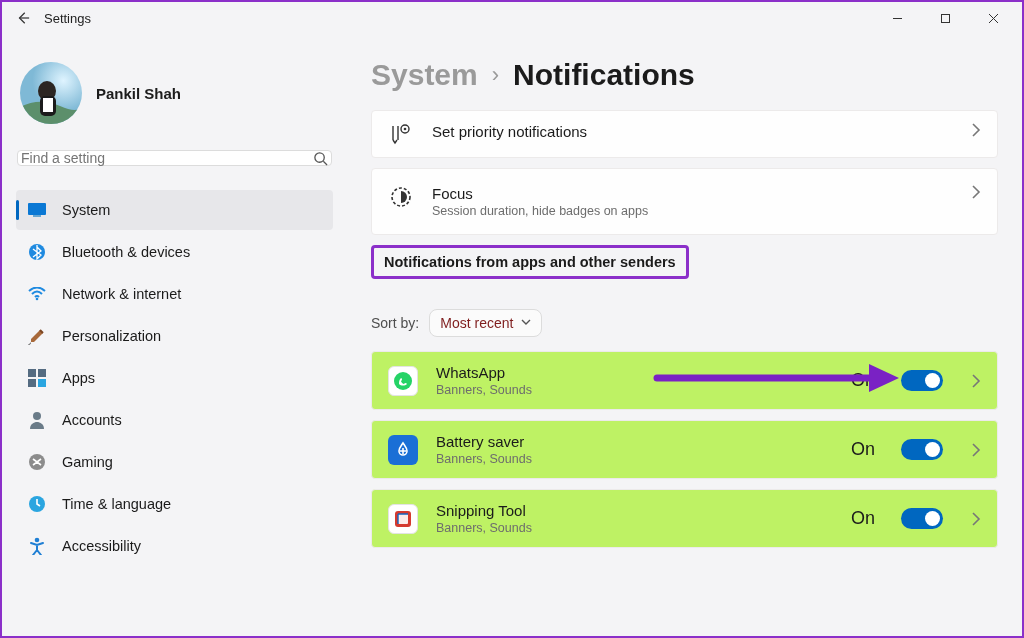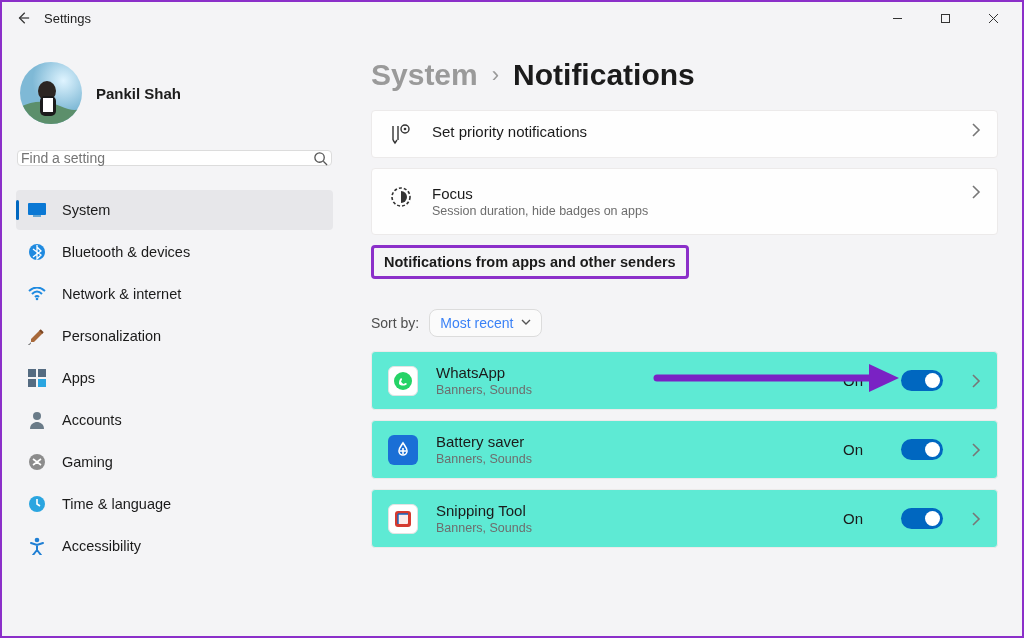--- a/index.html
+++ b/index.html
@@ -87,32 +87,32 @@
     display:inline-block;
     font-size:14.5px; font-weight:600; color:#1b1b1b;
     padding: 6px 10px;
     border: 3px solid #8b2fc9;
     border-radius:4px;
     width: fit-content;
   }
   .sortrow { display:flex; align-items:center; gap:10px; font-size:14px; color:#4e4e4e; margin-top:20px;}
   .sort-select {
     display:flex; align-items:center; gap:8px; border:1px solid #dcdcdc; border-radius:8px;
-    padding: 5px 10px; background:#fbfbfb; font-size:14px; color:#3b82f6;
+    padding: 5px 10px; background:#fbfbfb; font-size:14px; color:#7f1d1d;
   }
 
   .app-row {
-    background:#5eead4; border:1px solid #eceaea; border-radius:4px;
+    background:#bef264; border:1px solid #eceaea; border-radius:4px;
     display:flex; align-items:center; padding: 12px 16px; gap:18px;
   }
   .app-row .app-icon { width:30px; height:30px; border-radius:6px; display:flex; align-items:center; justify-content:center;}
   .app-row .body { flex:1; display:flex; flex-direction:column; gap:2px;}
   .app-row .title { font-size:15px; color:#1b1b1b; }
   .app-row .sub { font-size:12.5px; color:#6d6d6d; }
-  .app-row .state-label { font-size:15px; color:#1b1b1b; margin-right:20px;}
+  .app-row .state-label { font-size:18px; color:#1b1b1b; margin-right:8px;}
   .toggle {
     width:42px; height:21px; border-radius:20px; background:#0067c0; position:relative;
   }
   .toggle::after {
     content:""; position:absolute; right:3px; top:3px; width:15px; height:15px;
     border-radius:50%; background:#fff;
   }
   .app-row .chev { color:#777; margin-left:10px;}
 
   .arrow-annot {

